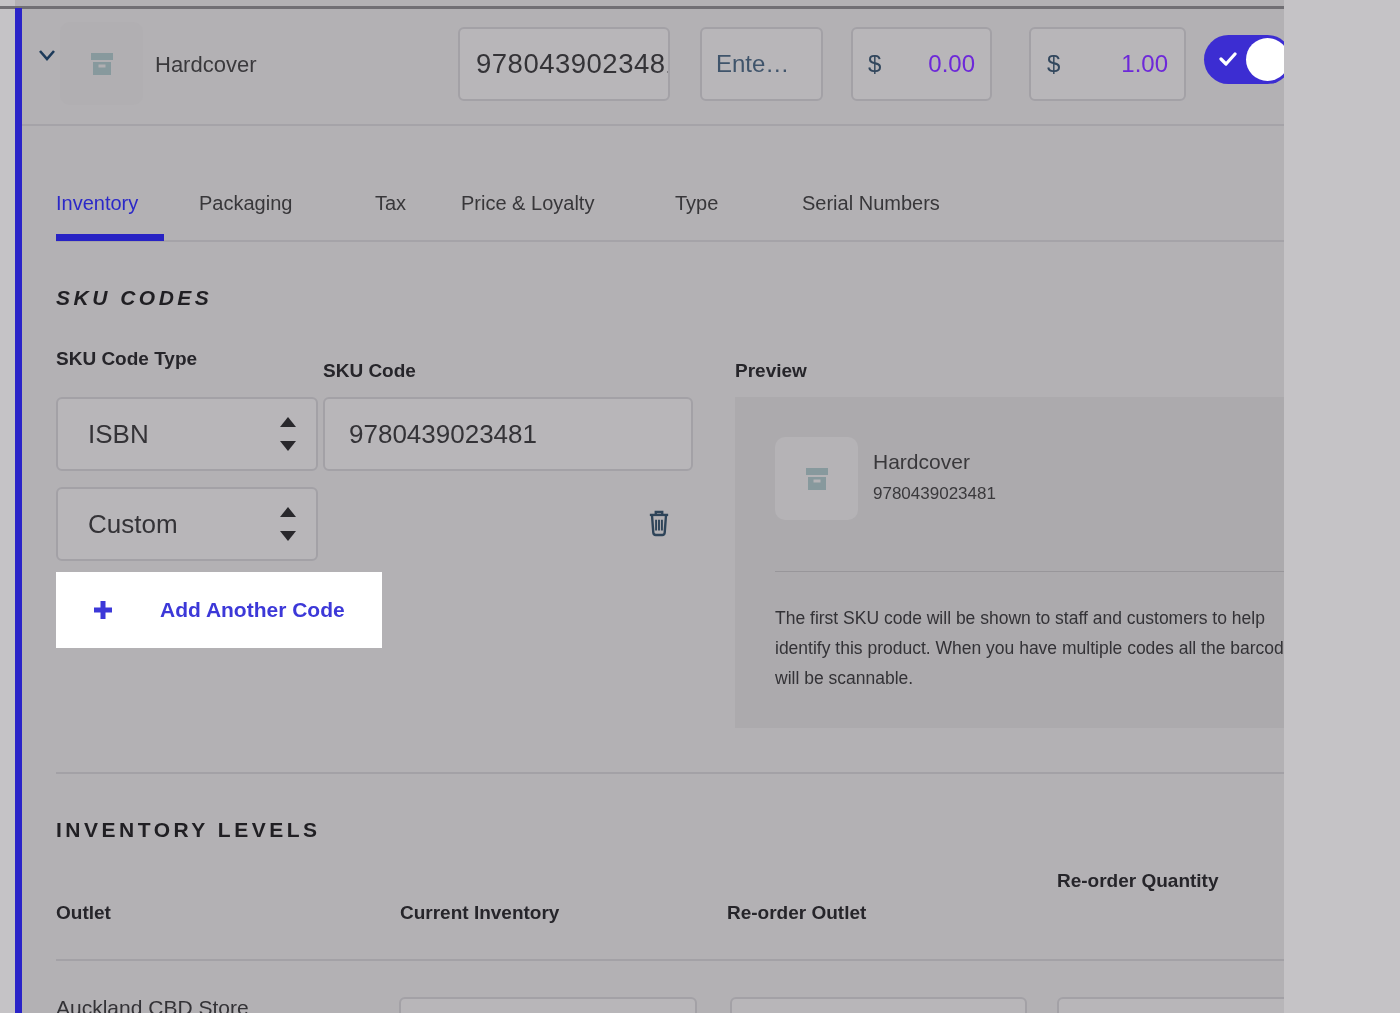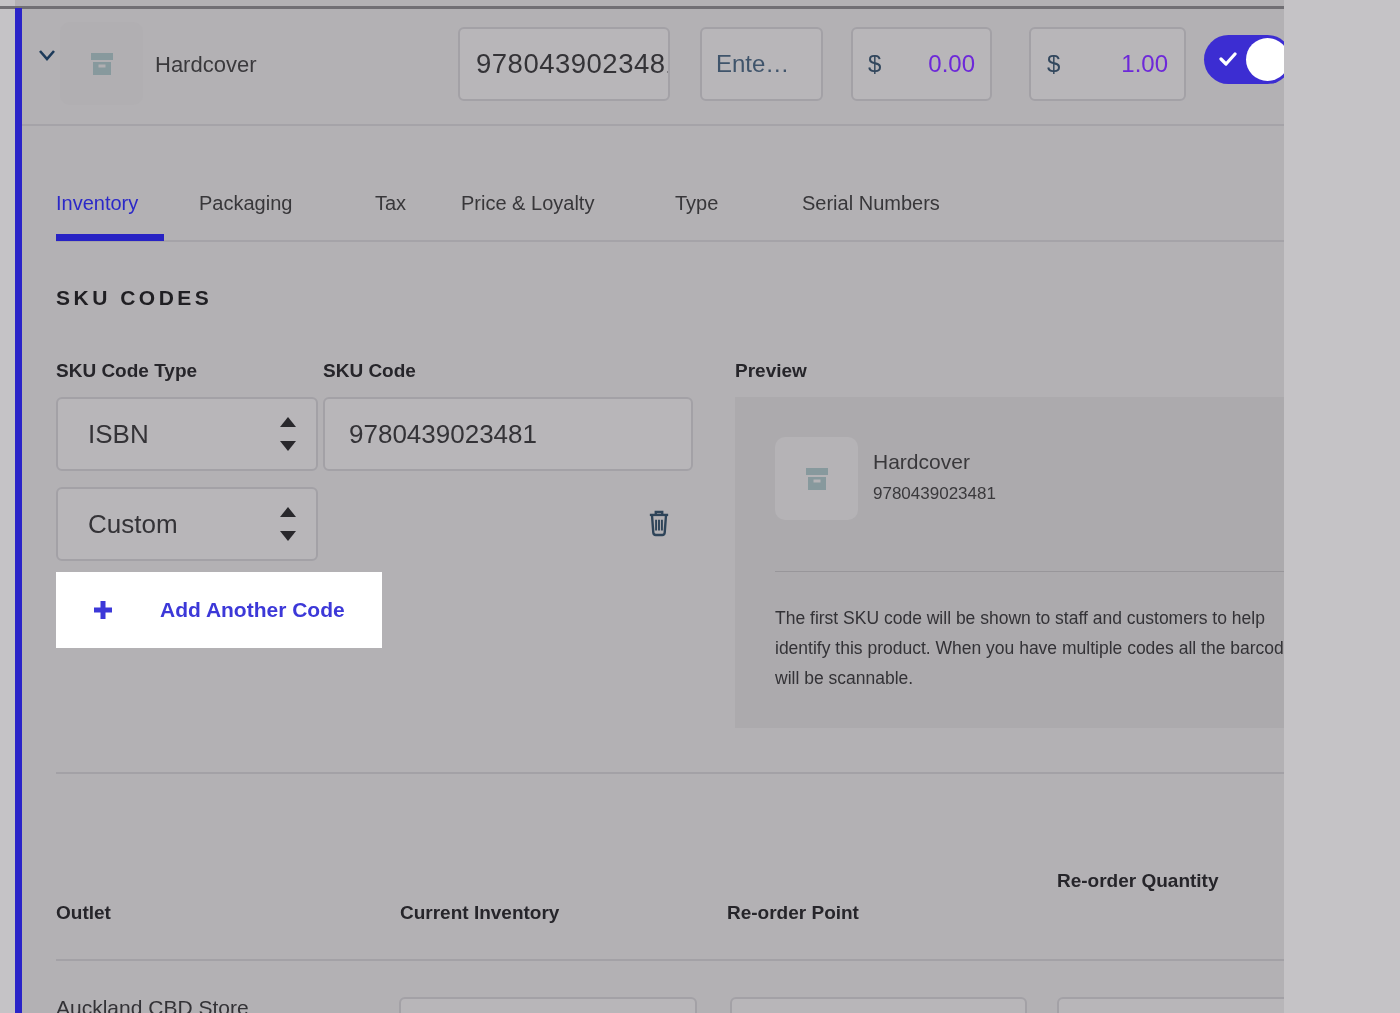--- a/index.html
+++ b/index.html
@@ -133,23 +133,23 @@
 
   <div class="tab active" style="left:56px;">Inventory</div>
   <div class="tab" style="left:199px;">Packaging</div>
   <div class="tab" style="left:375px;">Tax</div>
   <div class="tab" style="left:461px;">Price &amp; Loyalty</div>
   <div class="tab" style="left:675px;">Type</div>
   <div class="tab" style="left:791px;margin-left:11px;">Serial Numbers</div>
   <div class="abs tabs-underline"></div>
   <div class="abs active-underline"></div>
 
-  <div class="abs section-h" style="left:56px;top:286px;">SKU CODES</div>
-
-  <div class="abs col-h" style="left:56px;top:360px;">SKU Code Type</div>
+  <div class="abs section-h" style="left:56px;top:286px;font-style:italic;">SKU CODES</div>
+
+  <div class="abs col-h" style="left:56px;top:348px;">SKU Code Type</div>
   <div class="abs col-h" style="left:323px;top:360px;">SKU Code</div>
 
   <div class="abs field" style="left:56px;top:397px;width:262px;height:74px;">
     <div class="sel-text">ISBN</div>
     <div class="steppers">
       <div class="tri-up"></div>
         <div class="tri-down"></div>
     </div>
   </div>
   <div class="abs field" style="left:323px;top:397px;width:370px;height:74px;">
@@ -190,24 +190,25 @@
       </svg>
     </div>
     <div class="abs card-title" style="left:138px;top:53px;">Hardcover</div>
     <div class="abs card-code" style="left:138px;top:87px;">9780439023481</div>
     <div class="card-divider" style="left:40px;top:174px;"></div>
     <div class="abs card-desc" style="left:40px;top:206px;">The first SKU code will be shown to staff and customers to help identify this product. When you have multiple codes all the barcodes will be scannable.</div>
   </div>
 
   <div class="abs" style="left:56px;top:772px;width:1316px;height:1.5px;background:#a3a1a6;"></div>
 
+  <div class="abs section-h" style="left:56px;top:818px;">INVENTORY LEVELS</div>
 
   <div class="abs col-h" style="left:56px;top:902px;">Outlet</div>
   <div class="abs col-h" style="left:400px;top:902px;">Current Inventory</div>
-  <div class="abs col-h" style="left:727px;top:902px;">Re-order Point</div>
+  <div class="abs col-h" style="left:727px;top:902px;">Re-order Outlet</div>
   <div class="abs col-h" style="left:1057px;top:870px;">Re-order Quantity</div>
 
   <div class="abs" style="left:56px;top:959px;width:1316px;height:1.5px;background:#a3a1a6;"></div>
 
   <div class="abs cut-text" style="left:56px;top:996px;">Auckland CBD Store</div>
   <div class="abs field" style="left:399px;top:997px;width:298px;height:74px;">
     
   </div>
   <div class="abs field" style="left:730px;top:997px;width:297px;height:74px;">
     

